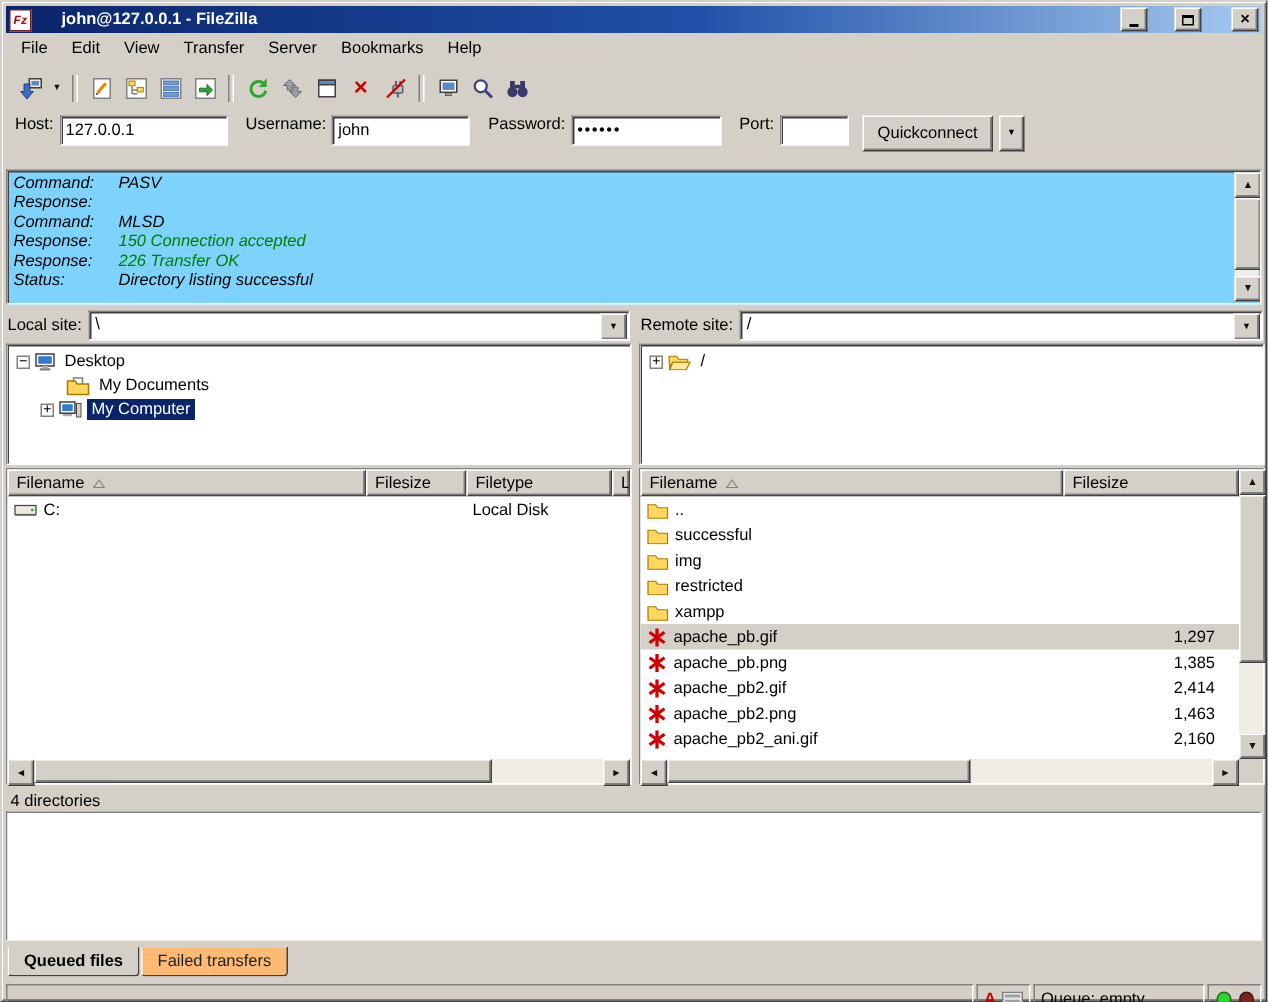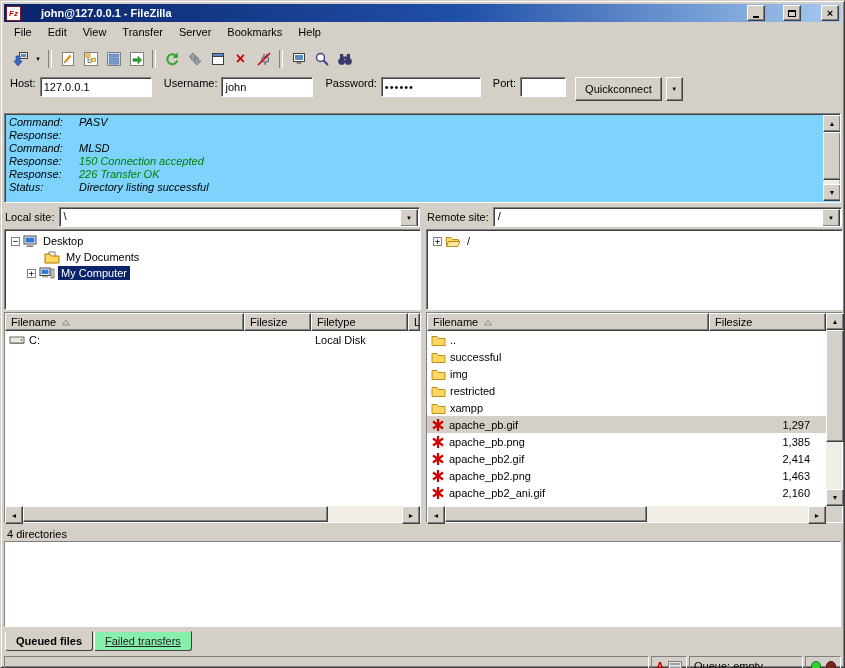--- a/index.html
+++ b/index.html
@@ -82,21 +82,21 @@
   .pane-status{height:21px;flex:none;padding:5px 3px 0;}
 
   
   .queuebox{margin-top:5px;height:84px;flex:none;background:#fff;border:1px solid;border-color:#808080 #fff #fff #808080;box-shadow:inset 1px 1px 0 #404040;display:flex;flex-direction:column;}
   .queue-body{flex:1;background:#fff;}
 
   
   .tabs-row{height:22px;flex:none;display:flex;margin-top:2px;padding-left:1px;align-items:flex-end;}
   .tab{height:20px;box-sizing:border-box;padding:3px 10px 0;margin-right:1px;background:#d4d0c8;border:1px solid;border-color:#d4d0c8 #404040 #404040 #fff;border-radius:0 0 3px 3px;white-space:nowrap;}
   .tab.active{font-weight:bold;}
-  .tab.inactive{background:#86efac;color:#222;text-decoration:underline;}
+  .tab.inactive{background:#fdba74;color:#222;}
 
   
   .statusbar{height:22px;flex:none;margin-top:4px;display:flex;align-items:center;gap:2px;}
   .stat-panel{height:20px;box-sizing:border-box;border:1px solid;border-color:#808080 #fff #fff #808080;display:flex;align-items:center;padding:0 4px;}
   .stat-fill{flex:1;}
   .stat-icons{gap:4px;}
   .ascii-badge{color:#c00000;font-weight:bold;font-size:11px;line-height:1;}
   .stat-queue{width:114px;}
   .stat-leds{width:36px;justify-content:center;gap:5px;}
   .led{width:8px;height:8px;border-radius:50%;flex:none;}

